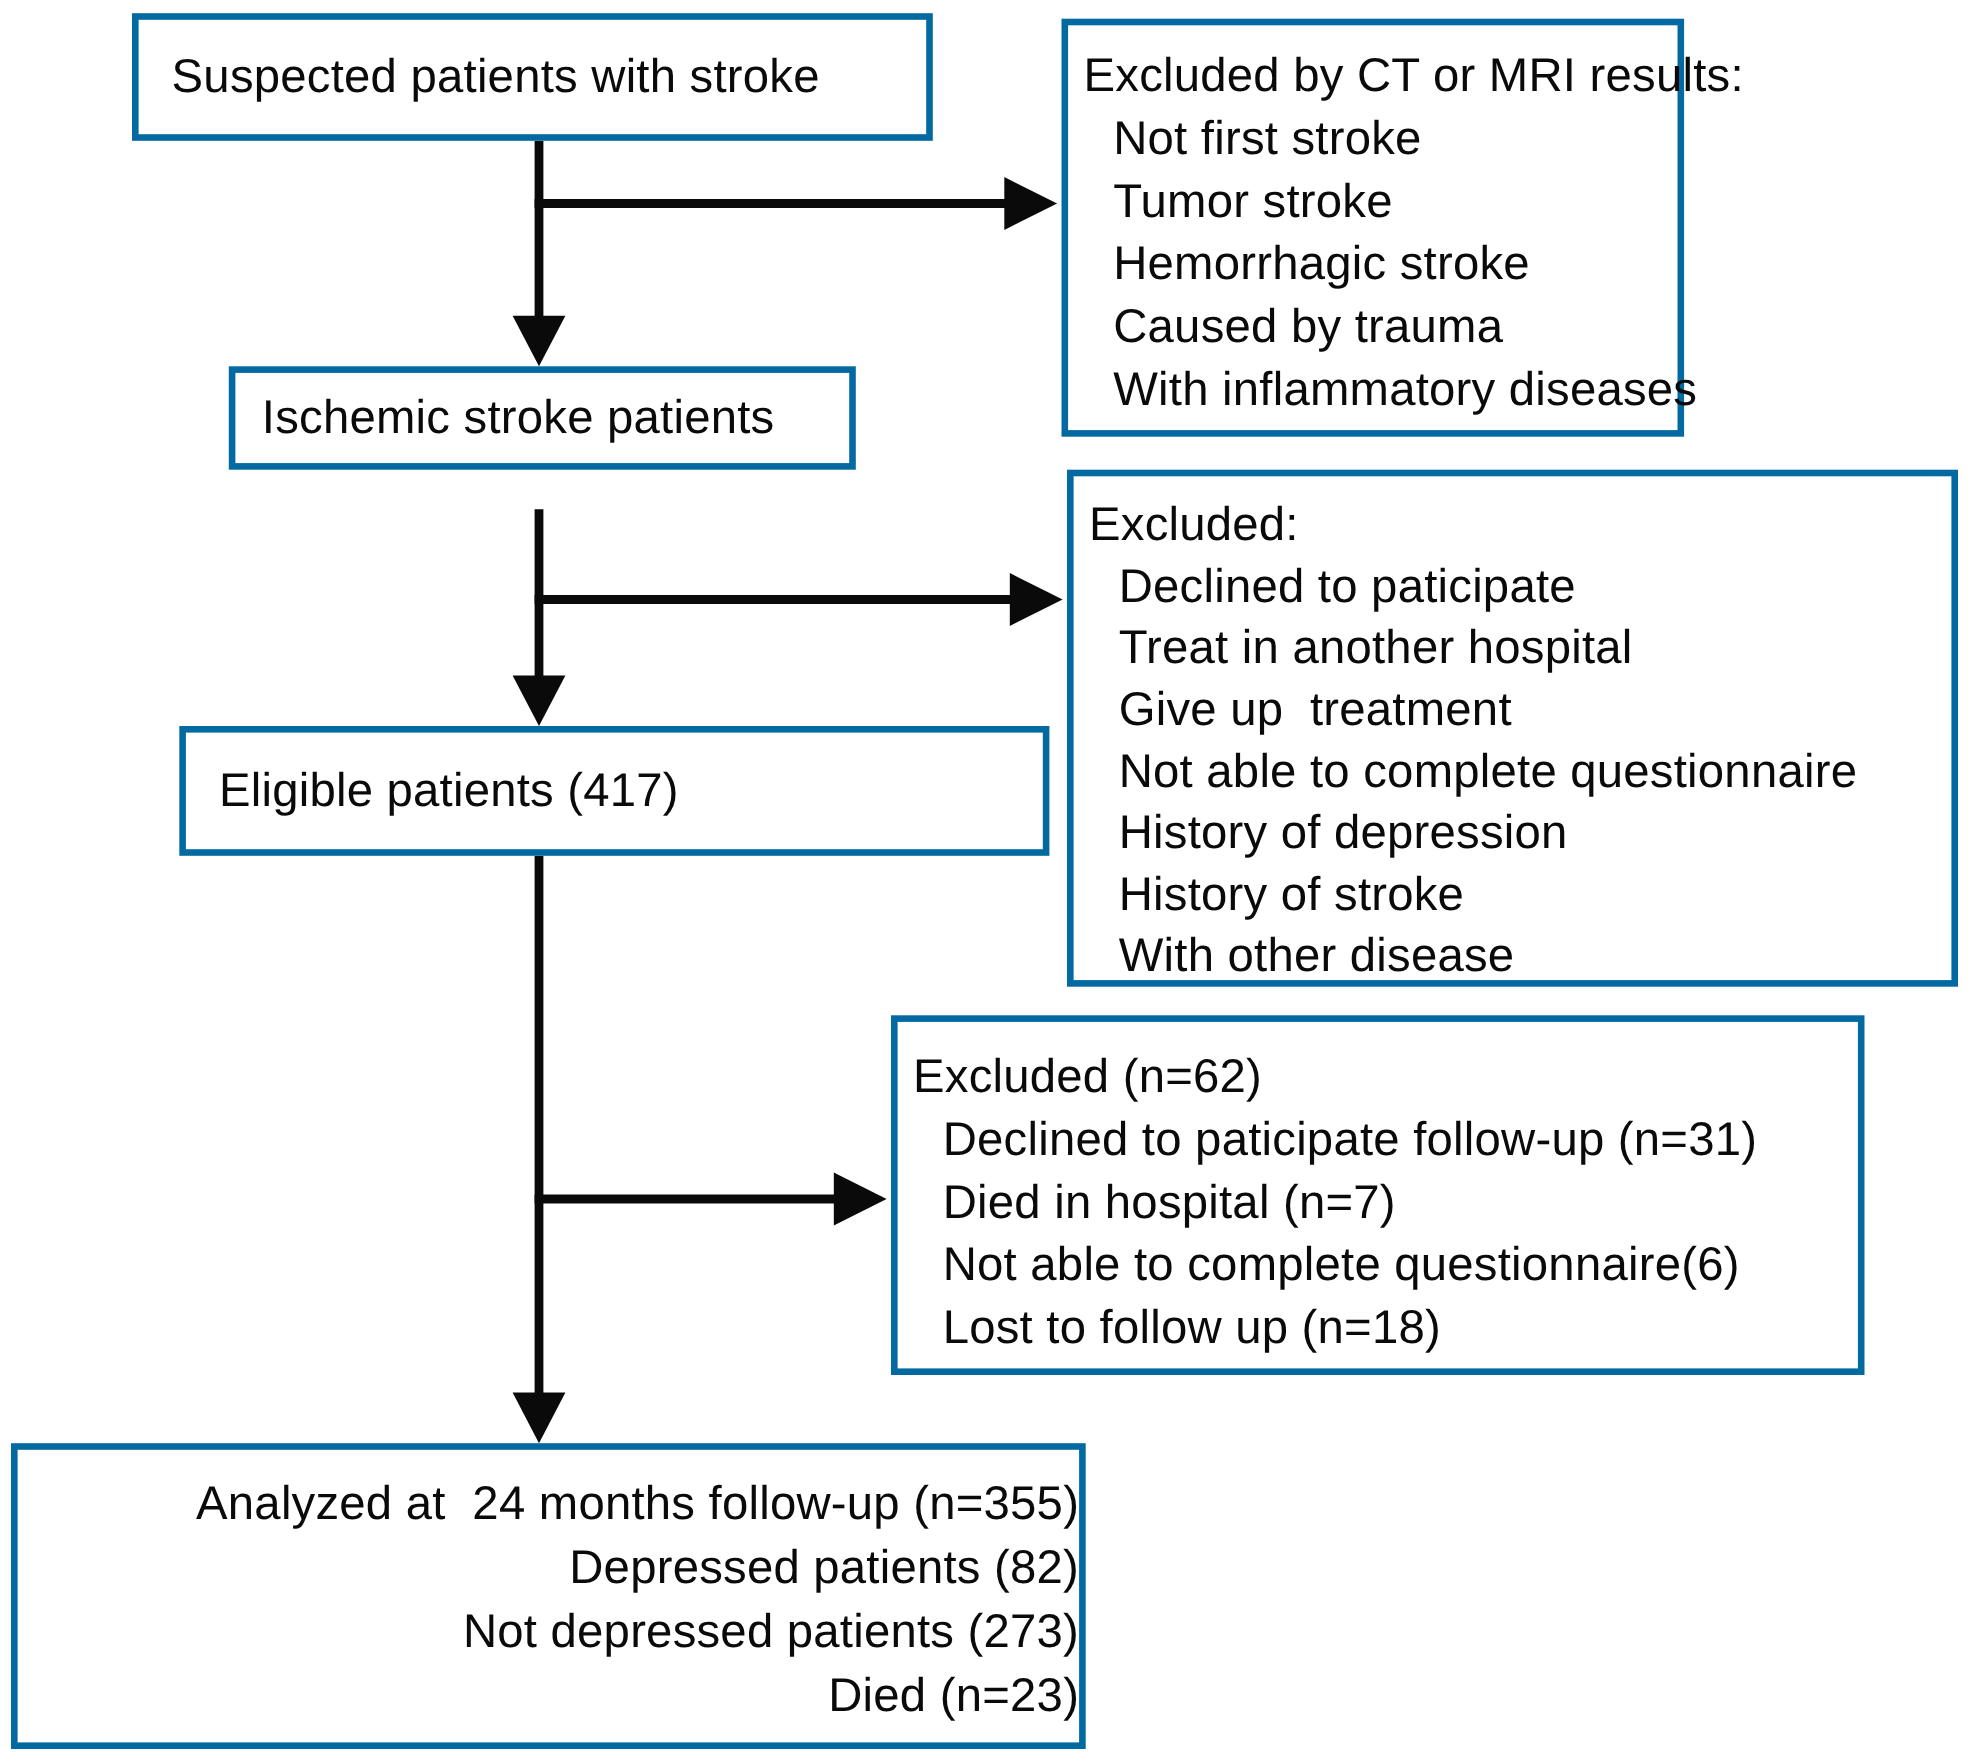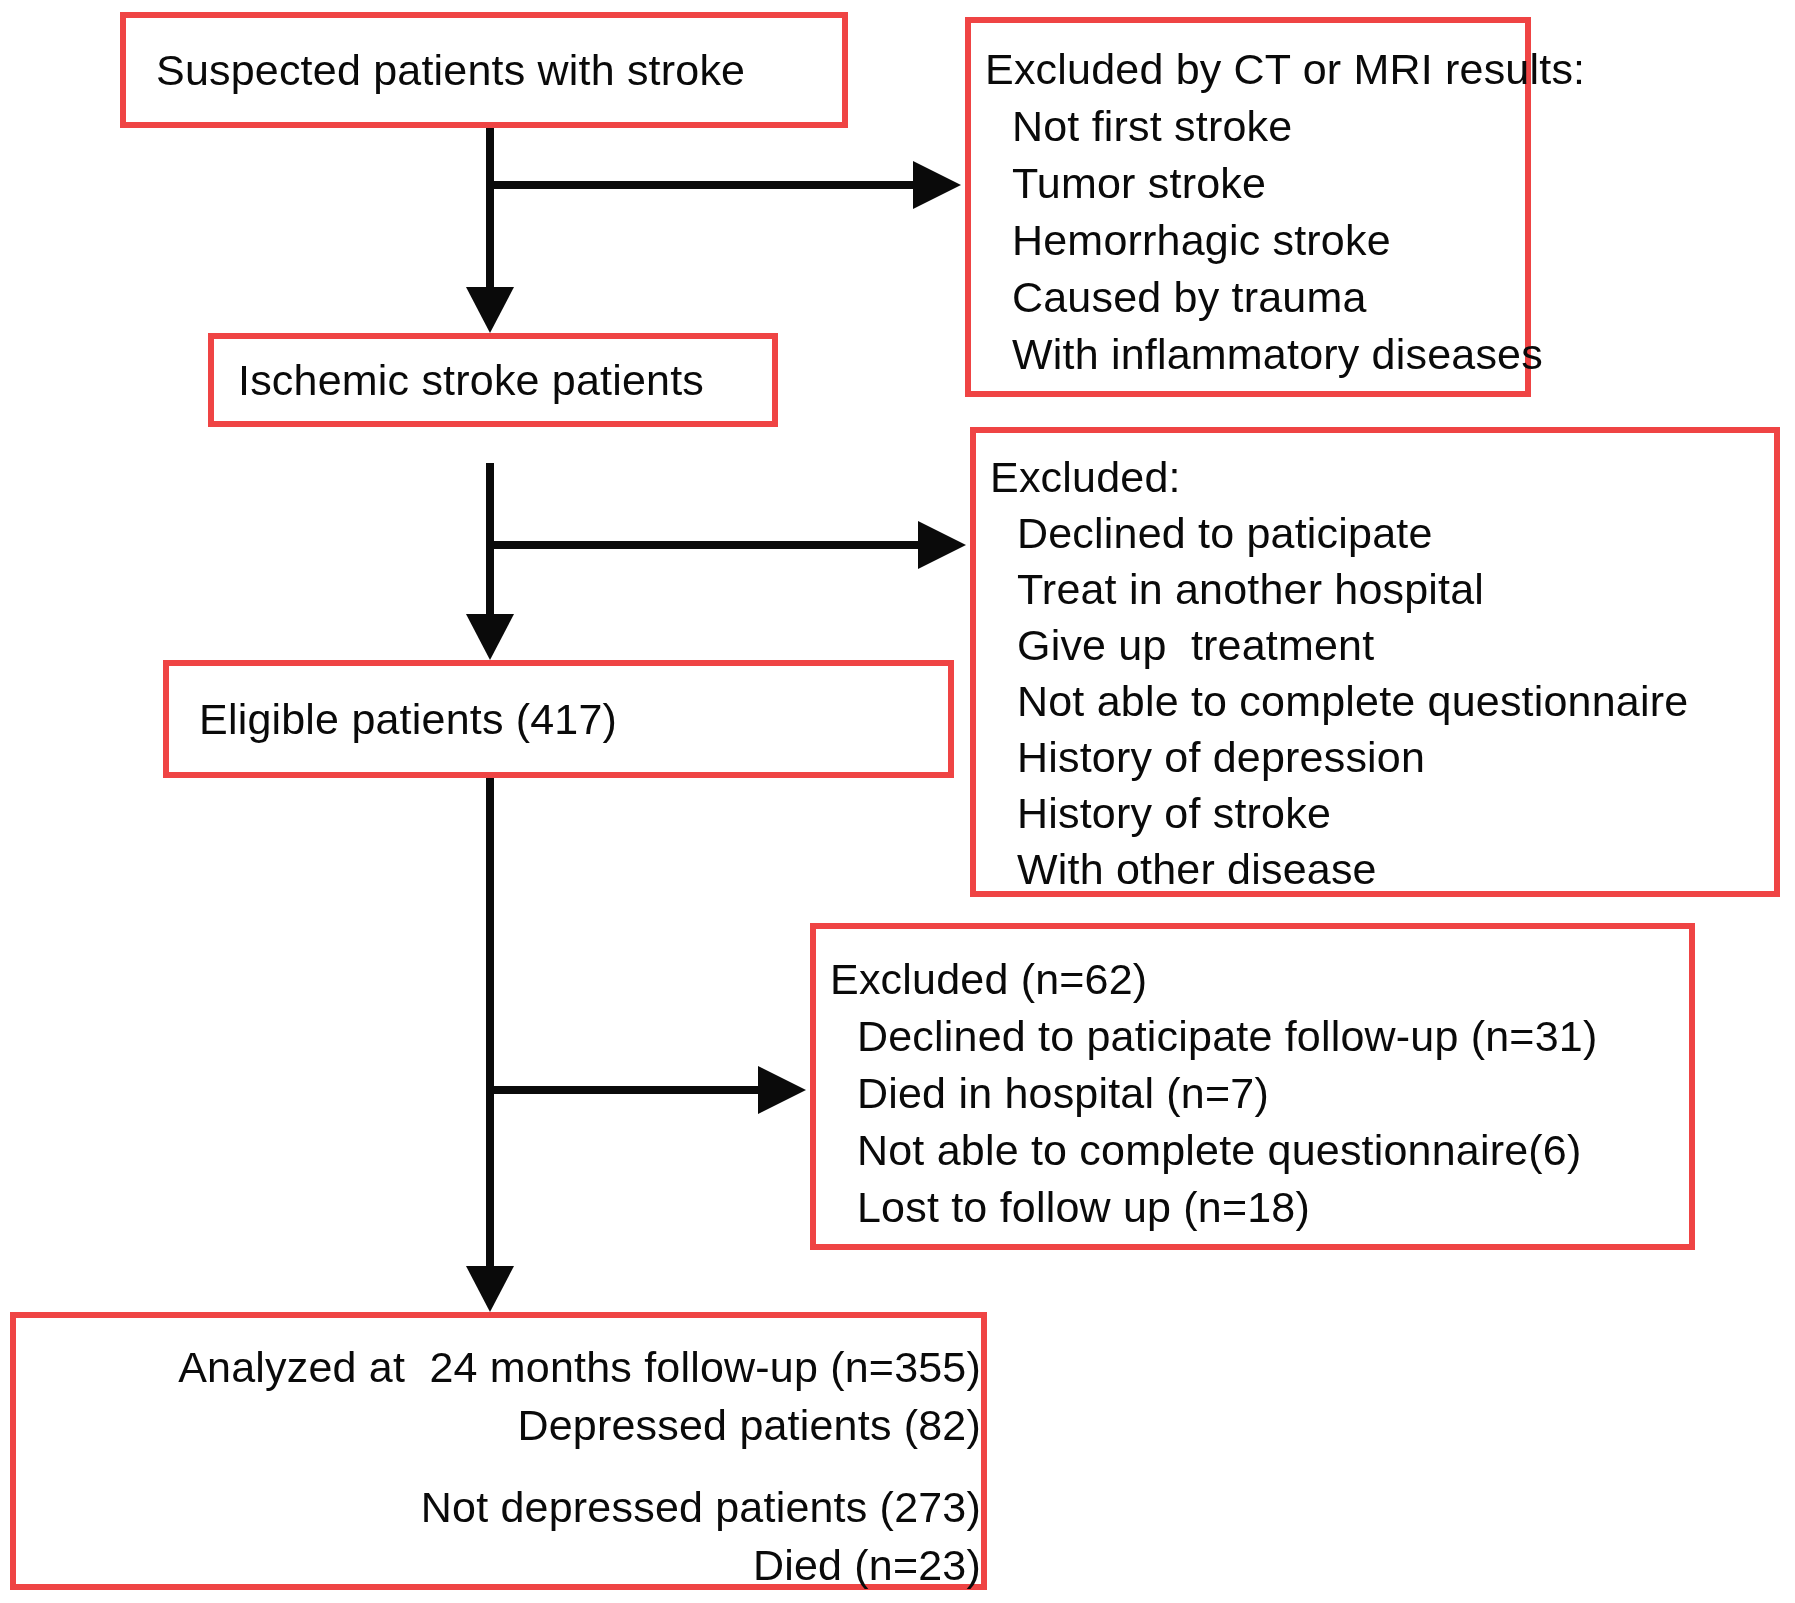--- a/index.html
+++ b/index.html
@@ -19,21 +19,21 @@
   .arrows {
     position: absolute;
     left: 0;
     top: 0;
     width: 1795px;
     height: 1603px;
   }
   .box {
     position: absolute;
     background: #ffffff;
-    border: 6px solid #ef4444;
+    border: 6px solid #0369a1;
     box-sizing: border-box;
   }
   .title-box {
     display: flex;
     align-items: center;
   }
   .title-box .line {
     padding-left: 30px;
   }
   .line {
@@ -112,17 +112,17 @@
     <div class="line heading">Excluded (n=62)</div>
     <div class="line item">Declined to paticipate follow-up (n=31)</div>
     <div class="line item">Died in hospital (n=7)</div>
     <div class="line item">Not able to complete questionnaire(6)</div>
     <div class="line item">Lost to follow up (n=18)</div>
   </div>
 
   <div class="box list-box" style="left:10px; top:1312px; width:977px; height:278px; padding-top:20px; padding-left:20px;text-align:right;">
     <div class="line heading" style="line-height:58px;">Analyzed at  24 months follow-up (n=355)</div>
     <div class="line item" style="line-height:58px;">Depressed patients (82)</div>
-    <div class="line item" style="line-height:58px;margin-top:24px;">Not depressed patients (273)</div>
+    <div class="line item" style="line-height:58px;">Not depressed patients (273)</div>
     <div class="line item" style="line-height:58px;">Died (n=23)</div>
   </div>
 
 </div>
 
 </body></html>

